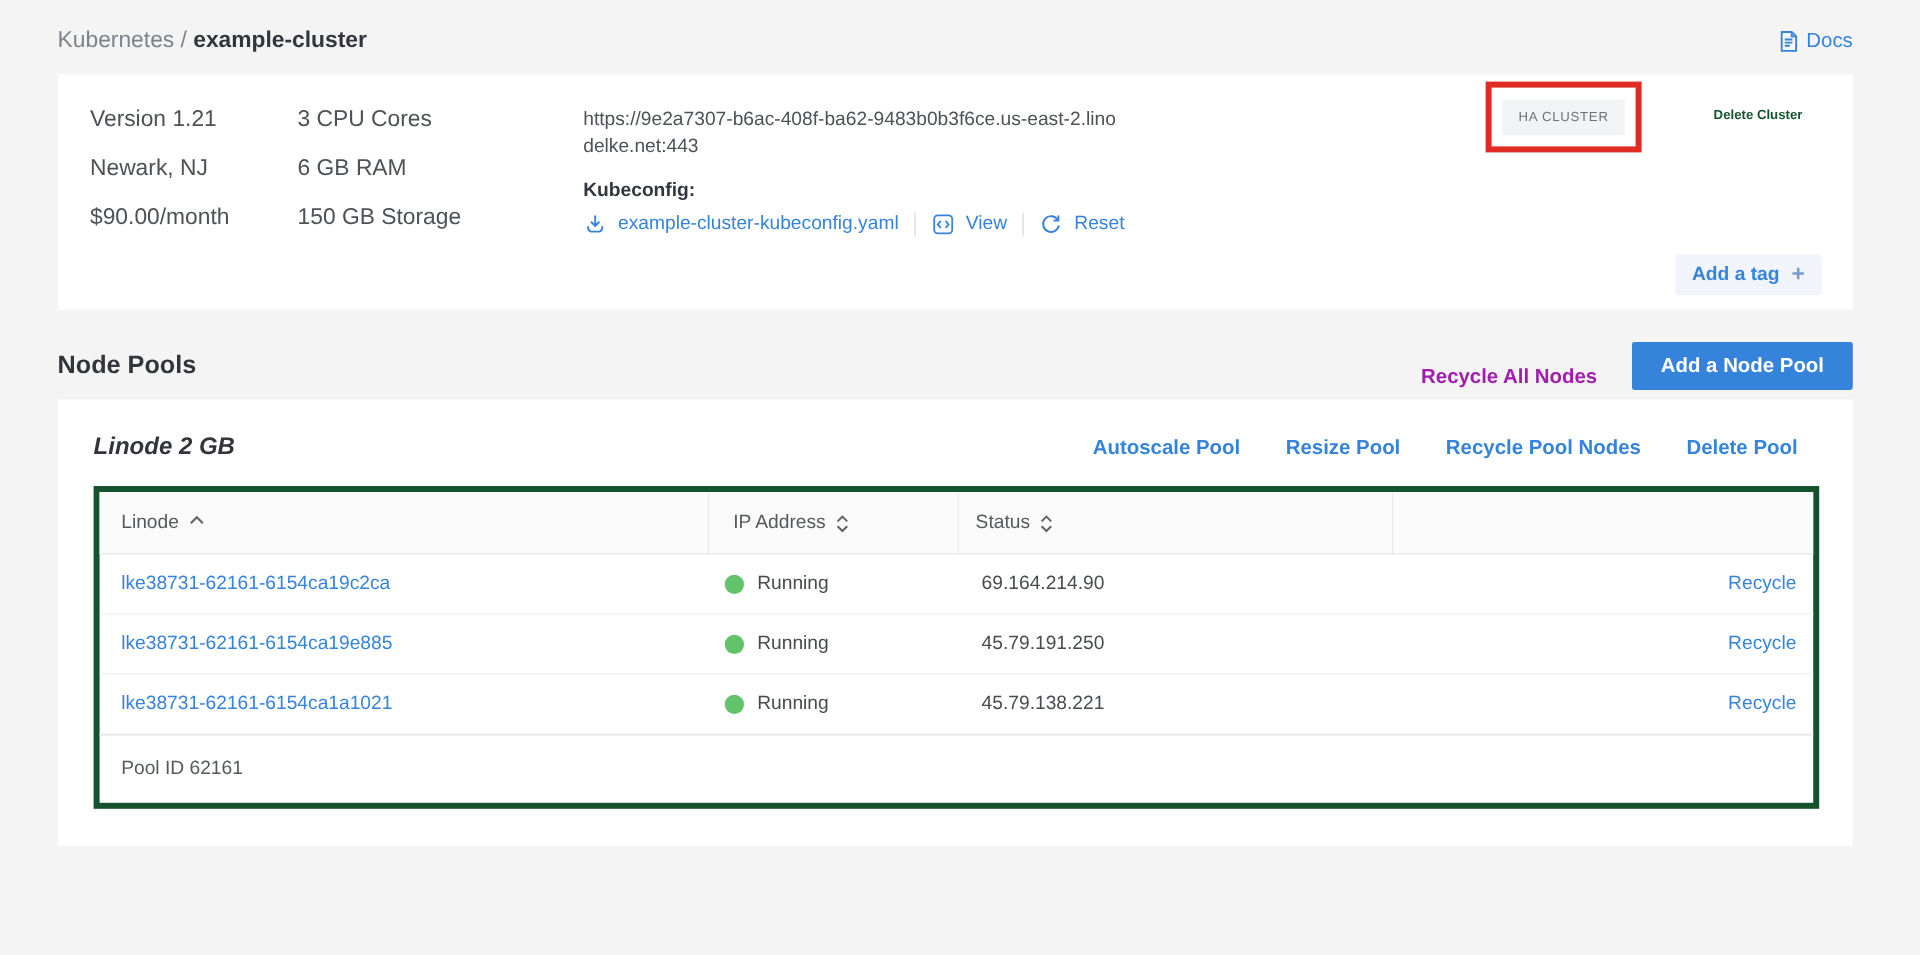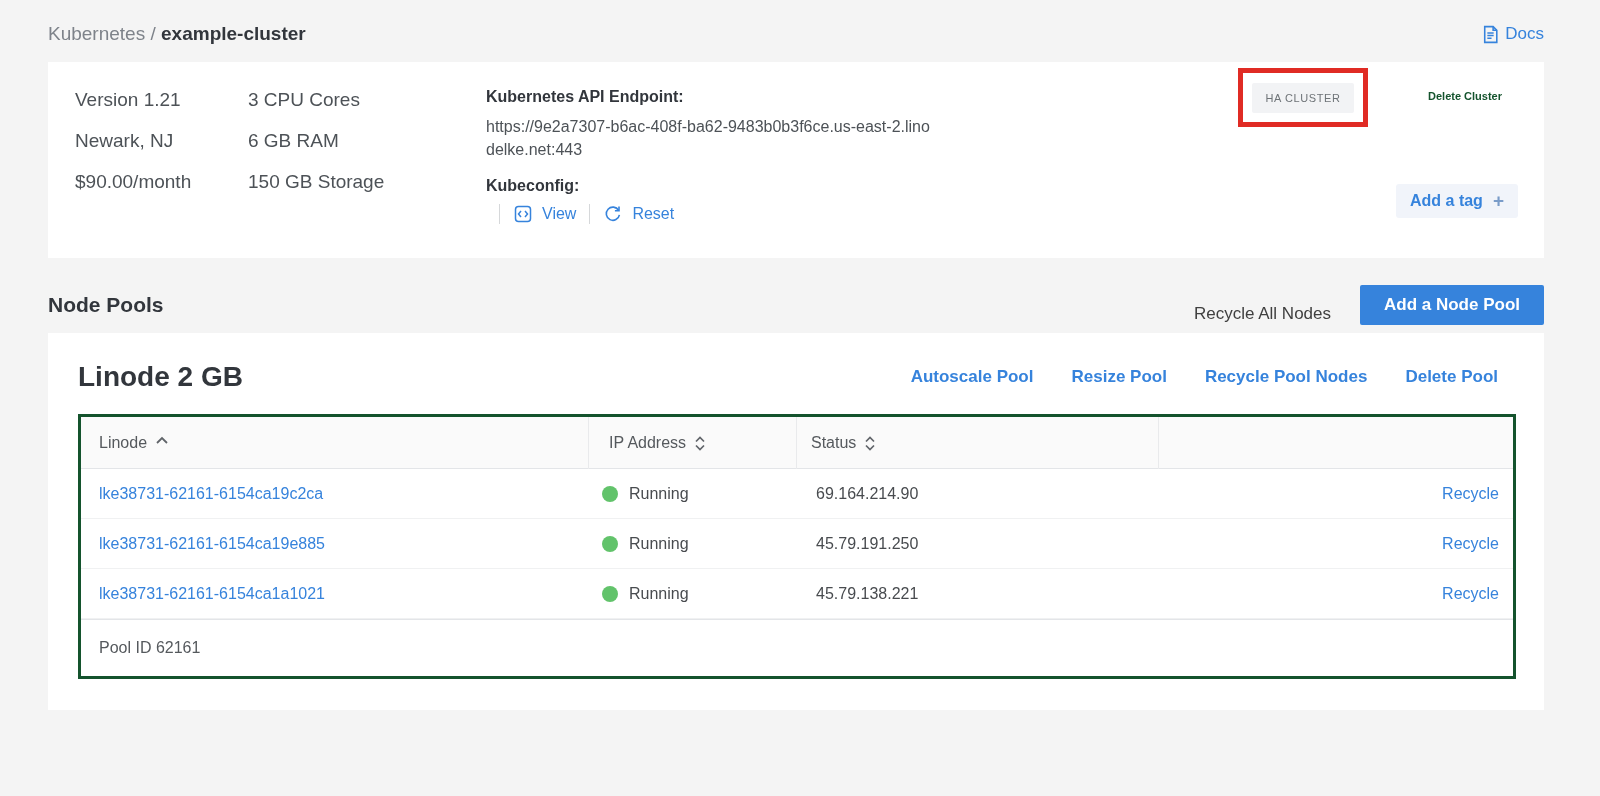--- a/index.html
+++ b/index.html
@@ -20,40 +20,40 @@
   .block-label { font-weight:bold; color:#32363c; margin-bottom:9px; }
   .endpoint-url { color:#4d5257; line-height:1.45; word-break:break-all; width:445px; }
   .kubeconfig-block { margin-top:16px; }
   .kubeconfig-row { display:flex; align-items:center; margin-top:8px; }
   .cfg-link { display:flex; align-items:center; gap:9px; color:#3683dc; font-size:16px; cursor:pointer; }
   .cfg-sep { width:1px; height:20px; background:#d6d8da; margin:0 13px; }
 
   .ha-annotation { position:absolute; top:6px; right:176px; width:130px; height:59px; border:5px solid #e02b24; display:flex; align-items:center; justify-content:center; background:#ffffff; }
   .ha-chip { background:#f2f3f5; color:#6e7377; font-size:11px; letter-spacing:0.6px; padding:9px 13px; border-radius:2px; white-space:nowrap; }
   .delete-cluster { position:absolute; top:28px; right:42px; color:#14532d; font-size:11px; font-weight:bold; cursor:pointer; }
-  .add-tag { position:absolute; bottom:40px; right:26px; background:#f1f4fa; border-radius:3px; padding:8px 14px; display:flex; align-items:center; gap:10px; cursor:pointer; }
+  .add-tag { position:absolute; bottom:12px; right:26px; background:#f1f4fa; border-radius:3px; padding:8px 14px; display:flex; align-items:center; gap:10px; cursor:pointer; }
   .add-tag .label { color:#3683dc; font-size:16px; font-weight:bold; }
   .add-tag .plus { color:#7a9cc9; font-size:19px; font-weight:bold; line-height:14px; }
 
   
   .pools-header { display:flex; justify-content:space-between; align-items:center; margin-top:27px; }
   .pools-title { font-size:21px; font-weight:bold; color:#32363c; }
   .pools-actions { display:flex; align-items:center; gap:29px; }
-  .recycle-all { color:#404040; font-size:17px; font-weight:normal; cursor:pointer;margin-top:18px; }
+  .recycle-all { color:#a21caf; font-size:17px; font-weight:bold; cursor:pointer;margin-top:18px; }
   .add-pool-btn { background:#3683dc; color:#ffffff; border:none; font-family:inherit; font-size:17px; font-weight:bold; padding:0 24px; height:40px; border-radius:2px; cursor:pointer; }
 
   
   .pool-card { background:#ffffff; margin-top:8px; padding:28px 28px 31px 30px; }
   .pool-card-header { display:flex; justify-content:space-between; align-items:center; }
-  .pool-name { font-size:28px; font-weight:bold; color:#32363c; }
+  .pool-name { font-size:20px; font-weight:bold; color:#32363c;font-style:italic; }
   .pool-links { display:flex; align-items:center; gap:38px; margin-right:18px; }
   .pool-link { color:#3683dc; font-size:17px; font-weight:bold; cursor:pointer; }
 
   
-  .node-table { margin-top:21px; border:3px solid #14532d; }
+  .node-table { margin-top:21px; border:5px solid #14532d; }
   .t-row { display:grid; grid-template-columns:507px 208px 362px 1fr; align-items:center; }
   .t-head { background:#fafafa; height:52px; border-bottom:1px solid #e3e5e8; color:#55595d; font-size:16px; }
   .t-head .hcell { display:flex; align-items:center; gap:8px; height:52px; cursor:pointer; }
   .hcell.c1 { padding-left:18px; }
   .hcell.c2, .hcell.c3 { border-left:1px solid #e9eaec; }
   .hcell.c2 { padding-left:14px; }
   .hcell.c3 { padding-left:20px; }
   .hcell.c4 { border-left:1px solid #e9eaec; height:52px; }
   .t-body-row { height:50px; font-size:16px; color:#484b4f; border-bottom:1px solid #f0f1f2; }
   .t-body-row:last-of-type { border-bottom:none; }
@@ -97,25 +97,33 @@
       <div class="specs-grid">
         <div>Version 1.21</div>
         <div>Newark, NJ</div>
         <div>$90.00/month</div>
         <div>3 CPU Cores</div>
         <div>6 GB RAM</div>
         <div>150 GB Storage</div>
       </div>
 
       <div class="endpoint-block">
-        <div class="block-label">Kubernetes API Endpoint:</div>
         <div class="endpoint-url">https://9e2a7307-b6ac-408f-ba62-9483b0b3f6ce.us-east-2.linodelke.net:443</div>
         <div class="kubeconfig-block">
           <div class="block-label">Kubeconfig:</div>
           <div class="kubeconfig-row">
+            <span class="cfg-link">
+              <span>
+                <svg width="20" height="20" viewBox="0 0 20 20" fill="none" stroke="#3683dc" stroke-width="1.6">
+                  <path d="M10 2.5 v8.5 M6.5 7.8 L10 11.3 L13.5 7.8"></path>
+                  <path d="M4 11.5 c0 3 1.6 4.5 3.2 4.5 h5.6 c1.6 0 3.2-1.5 3.2-4.5"></path>
+                </svg>
+              </span>
+              <span>example-cluster-kubeconfig.yaml</span>
+            </span>
             <span class="cfg-sep"></span>
             <span class="cfg-link">
               <span>
                 <svg width="20" height="20" viewBox="0 0 20 20" fill="none" stroke="#3683dc" stroke-width="1.5">
                   <rect x="2.5" y="2.5" width="15" height="15" rx="3"></rect>
                   <path d="M8 7 L5.5 10 L8 13 M12 7 L14.5 10 L12 13"></path>
                 </svg>
               </span>
               <span>View</span>
             </span>

